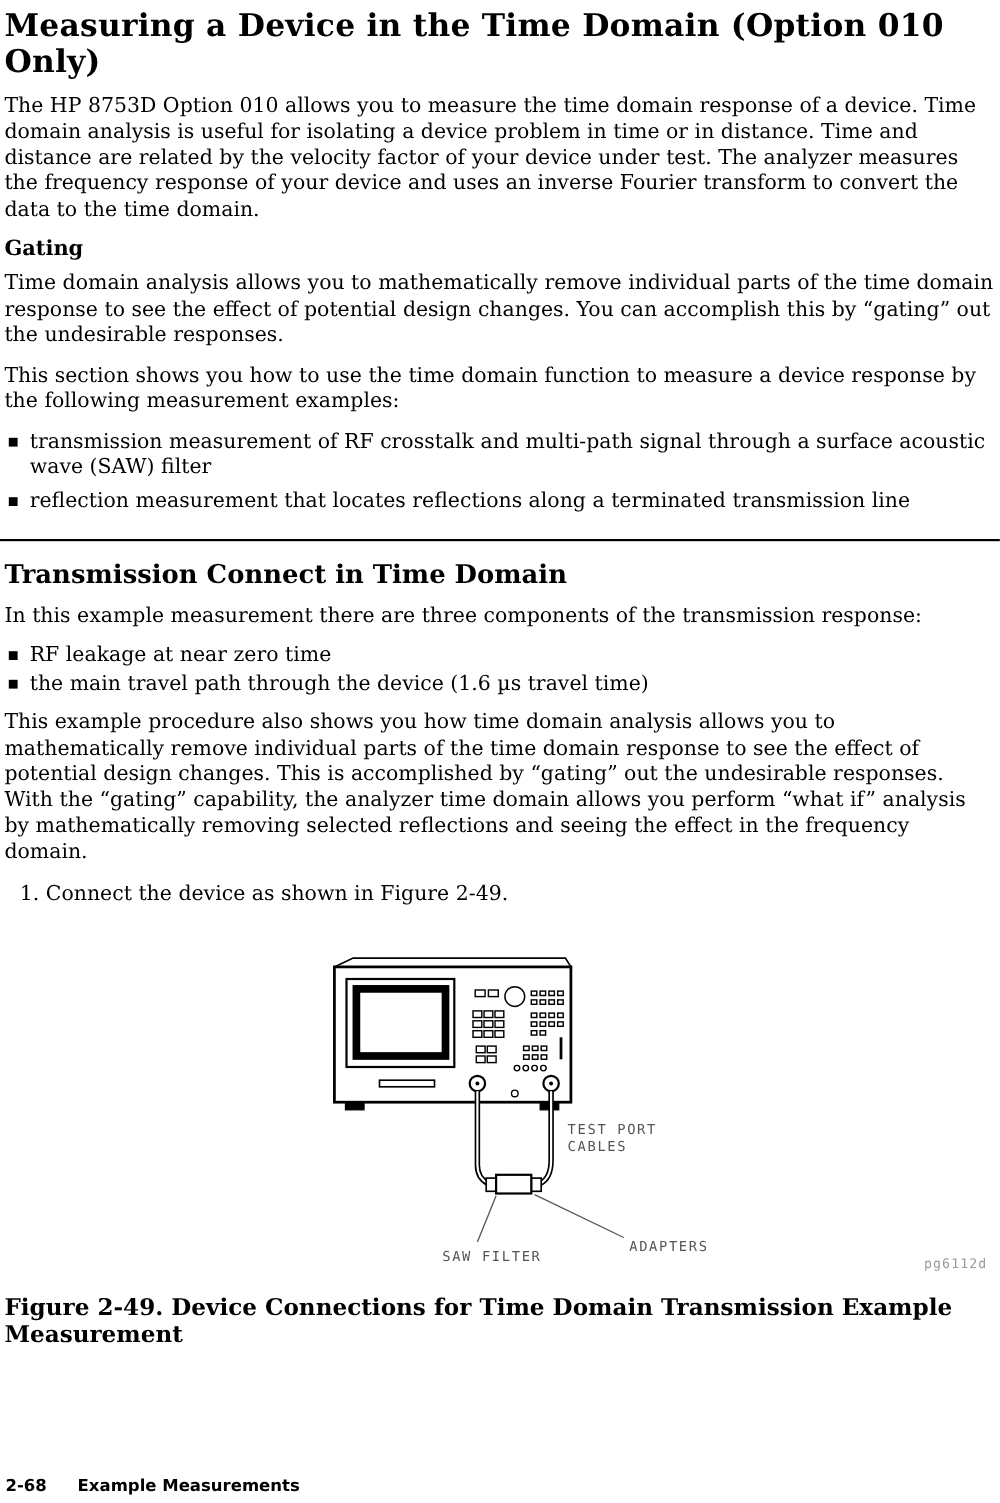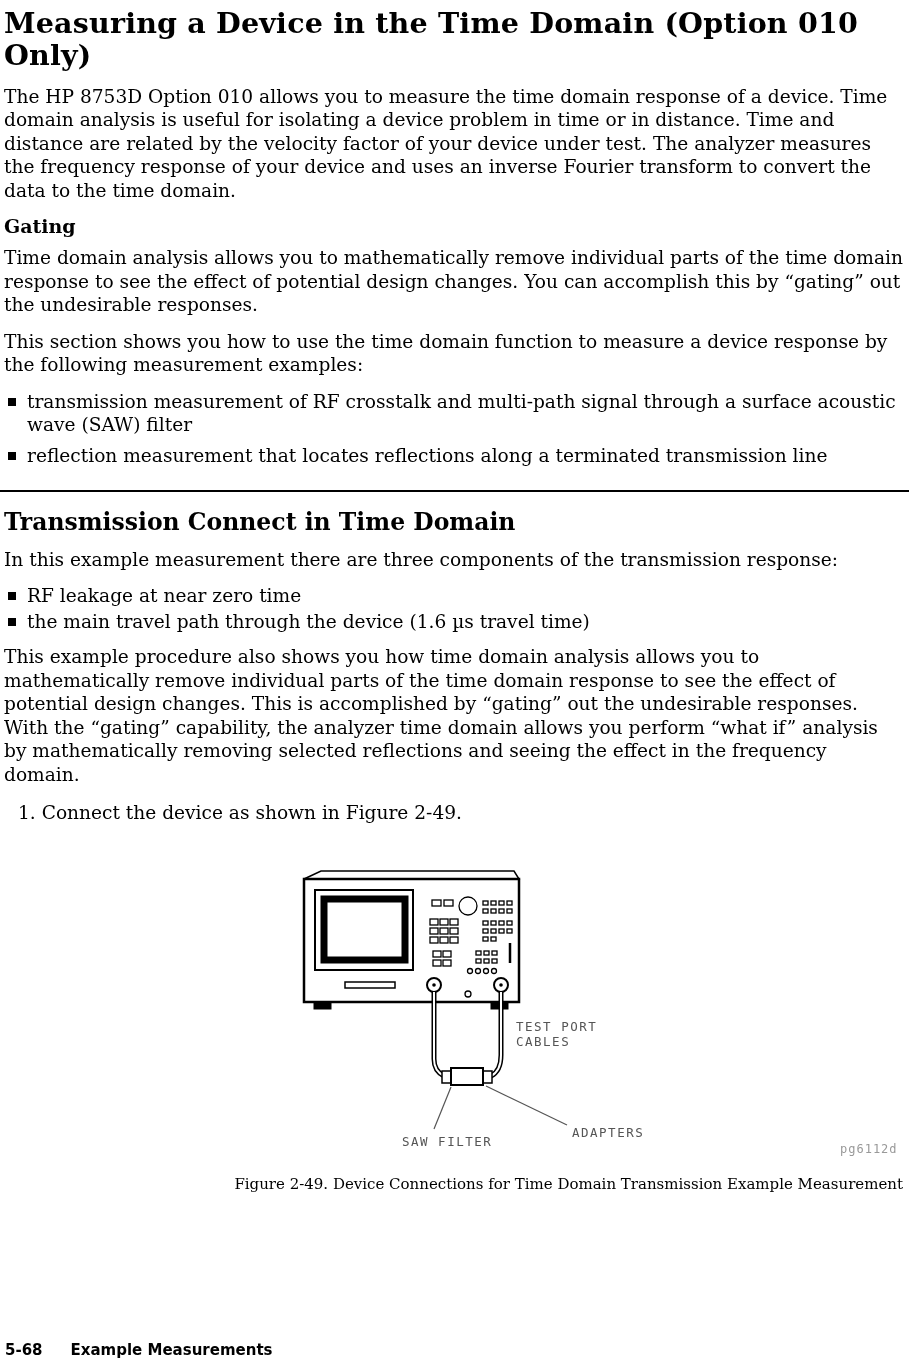--- a/index.html
+++ b/index.html
@@ -30,21 +30,21 @@
     width:8px; height:8px; background:#000; display:block;
   }
 
   hr.divider { border:none; border-top:2px solid #000; margin:22px -6px 15px -4px; }
 
   .step { font-size:18.6px; line-height:1.265; margin:15px 0 0 14px; }
 
   figure.device-figure { margin:42px 0 0 0; }
   figure.device-figure svg { display:block; }
   figcaption.figure-caption {
-    font-size:15px; font-weight:normal; text-align:right; margin-top:8px;
+    font-size:21px; font-weight:bold; text-align:left; margin-top:8px;
   }
 
   .fig-label {
     font-family:"DejaVu Sans Mono","Liberation Mono",monospace;
     font-size:12.5px; letter-spacing:1.5px; fill:#555;
   }
   .plot-id {
     font-family:"DejaVu Sans Mono","Liberation Mono",monospace;
     font-size:12px; letter-spacing:1px; fill:#999;
   }
@@ -200,16 +200,16 @@
       <text class="fig-label" x="512" y="179">CABLES</text>
       <text class="fig-label" x="568" y="270">ADAPTERS</text>
       <text class="fig-label" x="398" y="279">SAW FILTER</text>
       <text class="plot-id" x="836" y="286">pg6112d</text>
     </svg>
 
     <figcaption class="figure-caption">Figure 2-49. Device Connections for Time Domain Transmission Example Measurement</figcaption>
   </figure>
 
   <div class="footer">
-    <span class="footer-page">5-68</span><span class="footer-section">Example Measurements</span>
+    <span class="footer-page">2-68</span><span class="footer-section">Example Measurements</span>
   </div>
 
 </div>
 
 </body></html>

